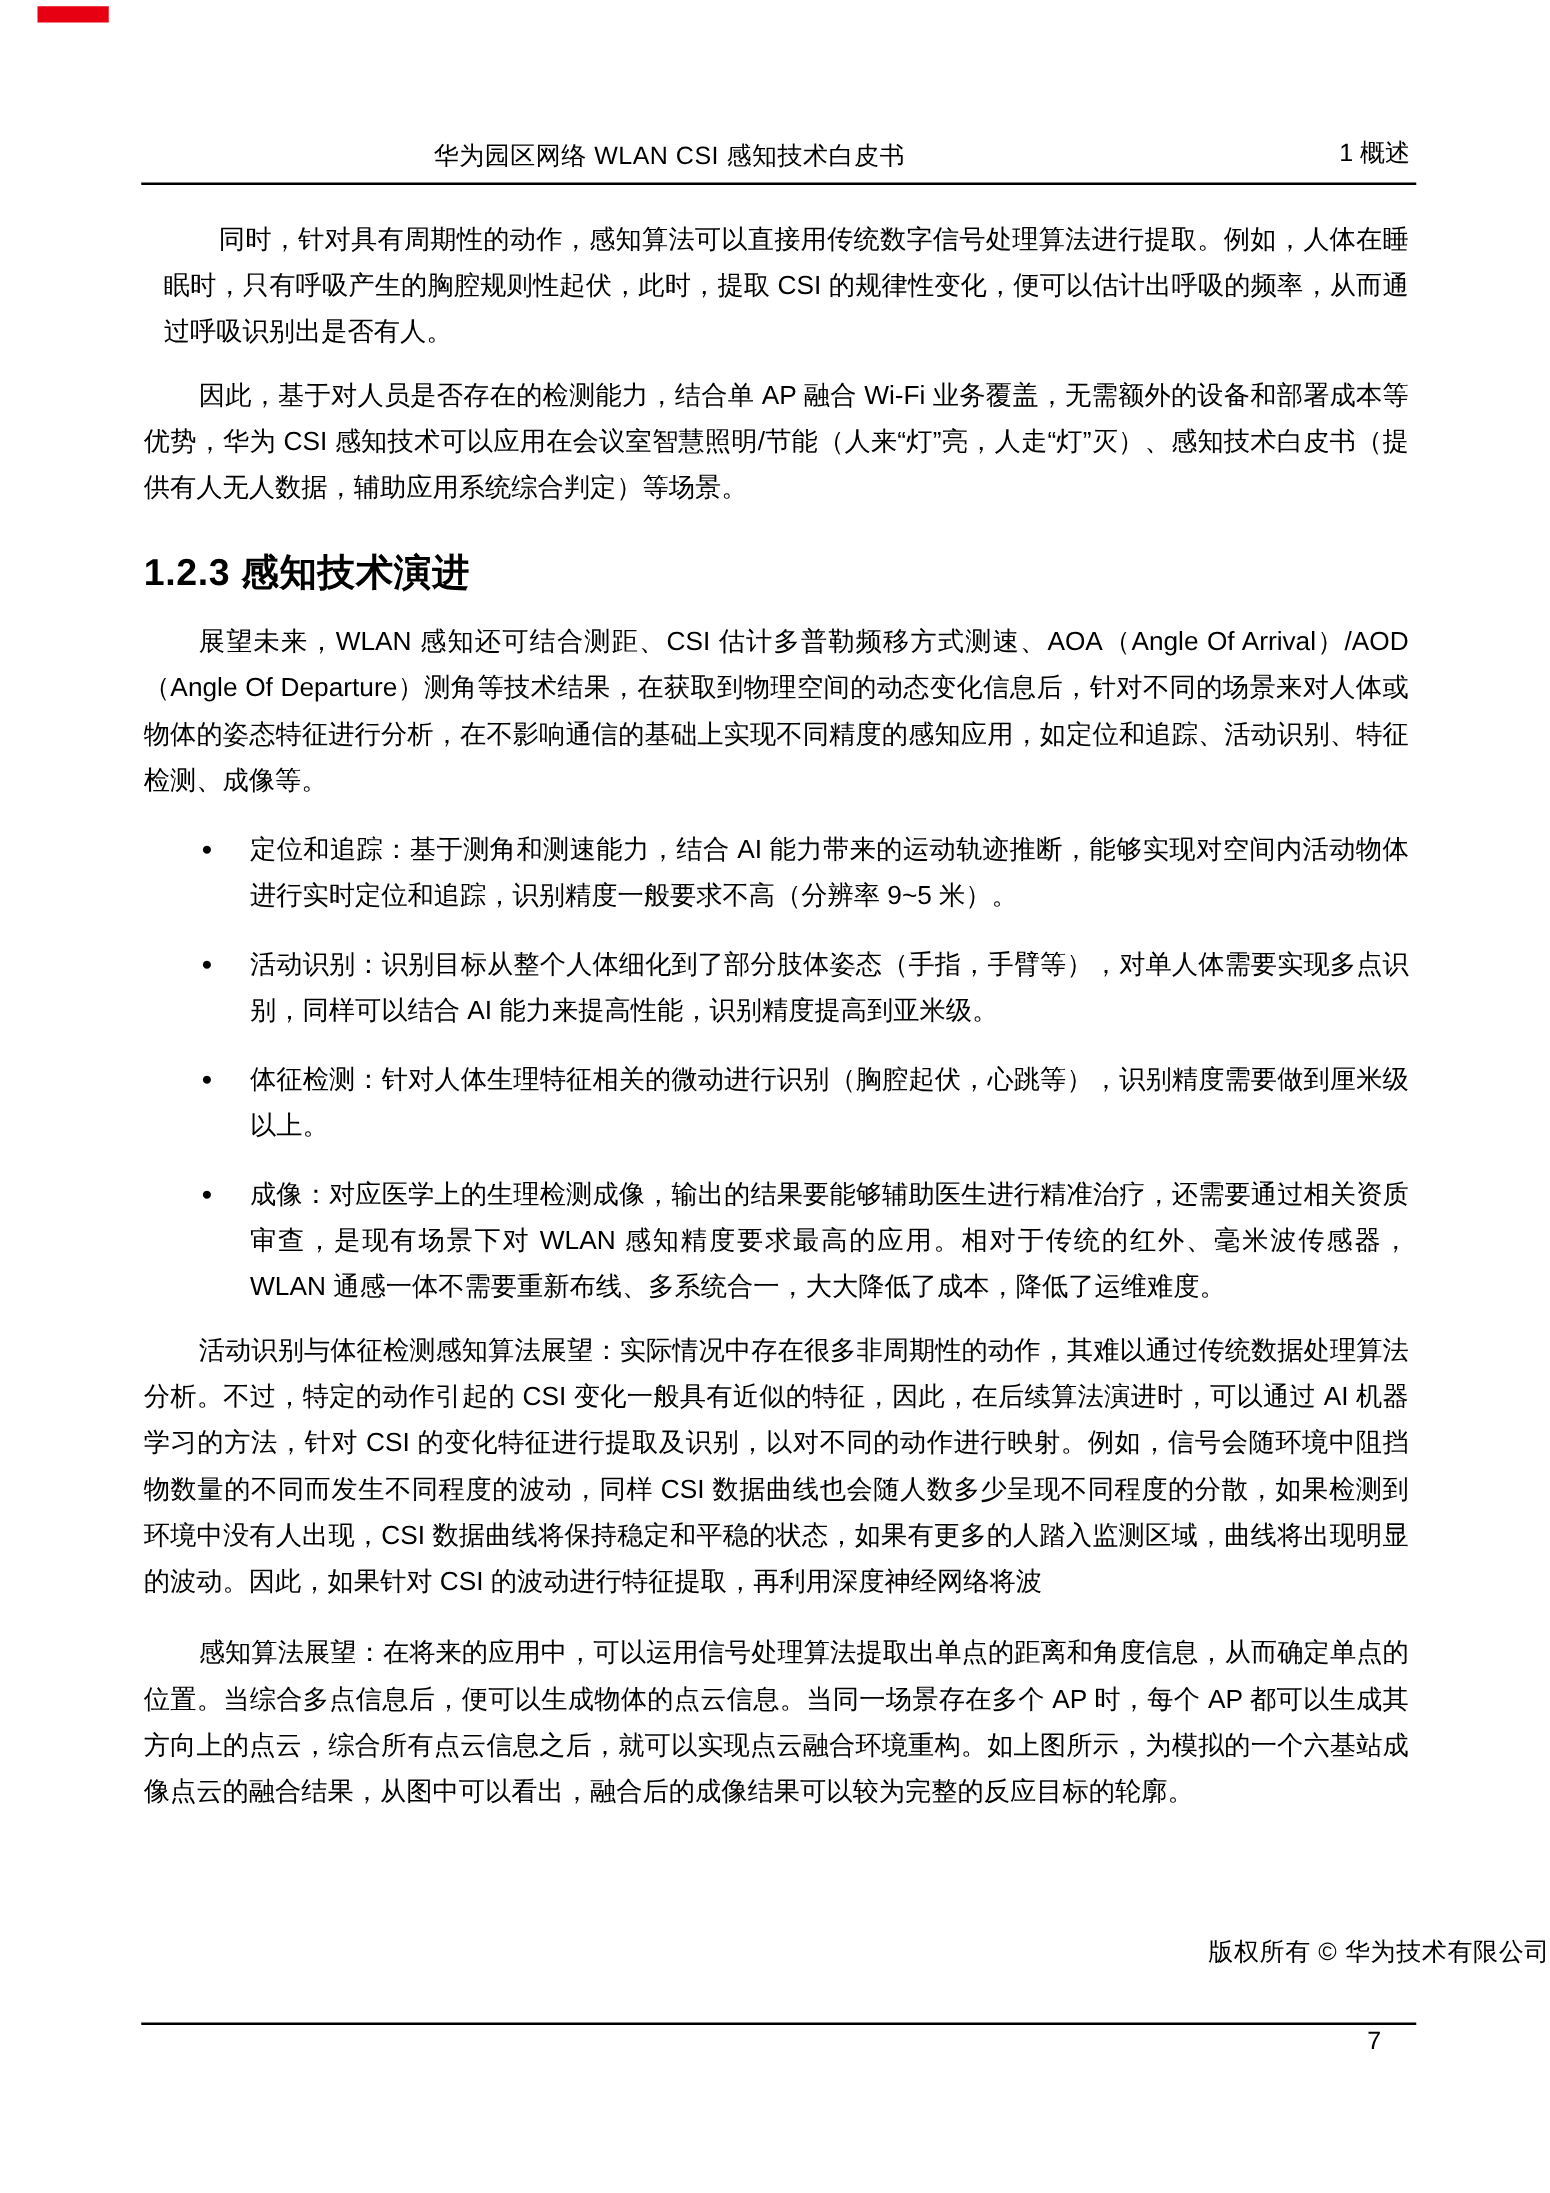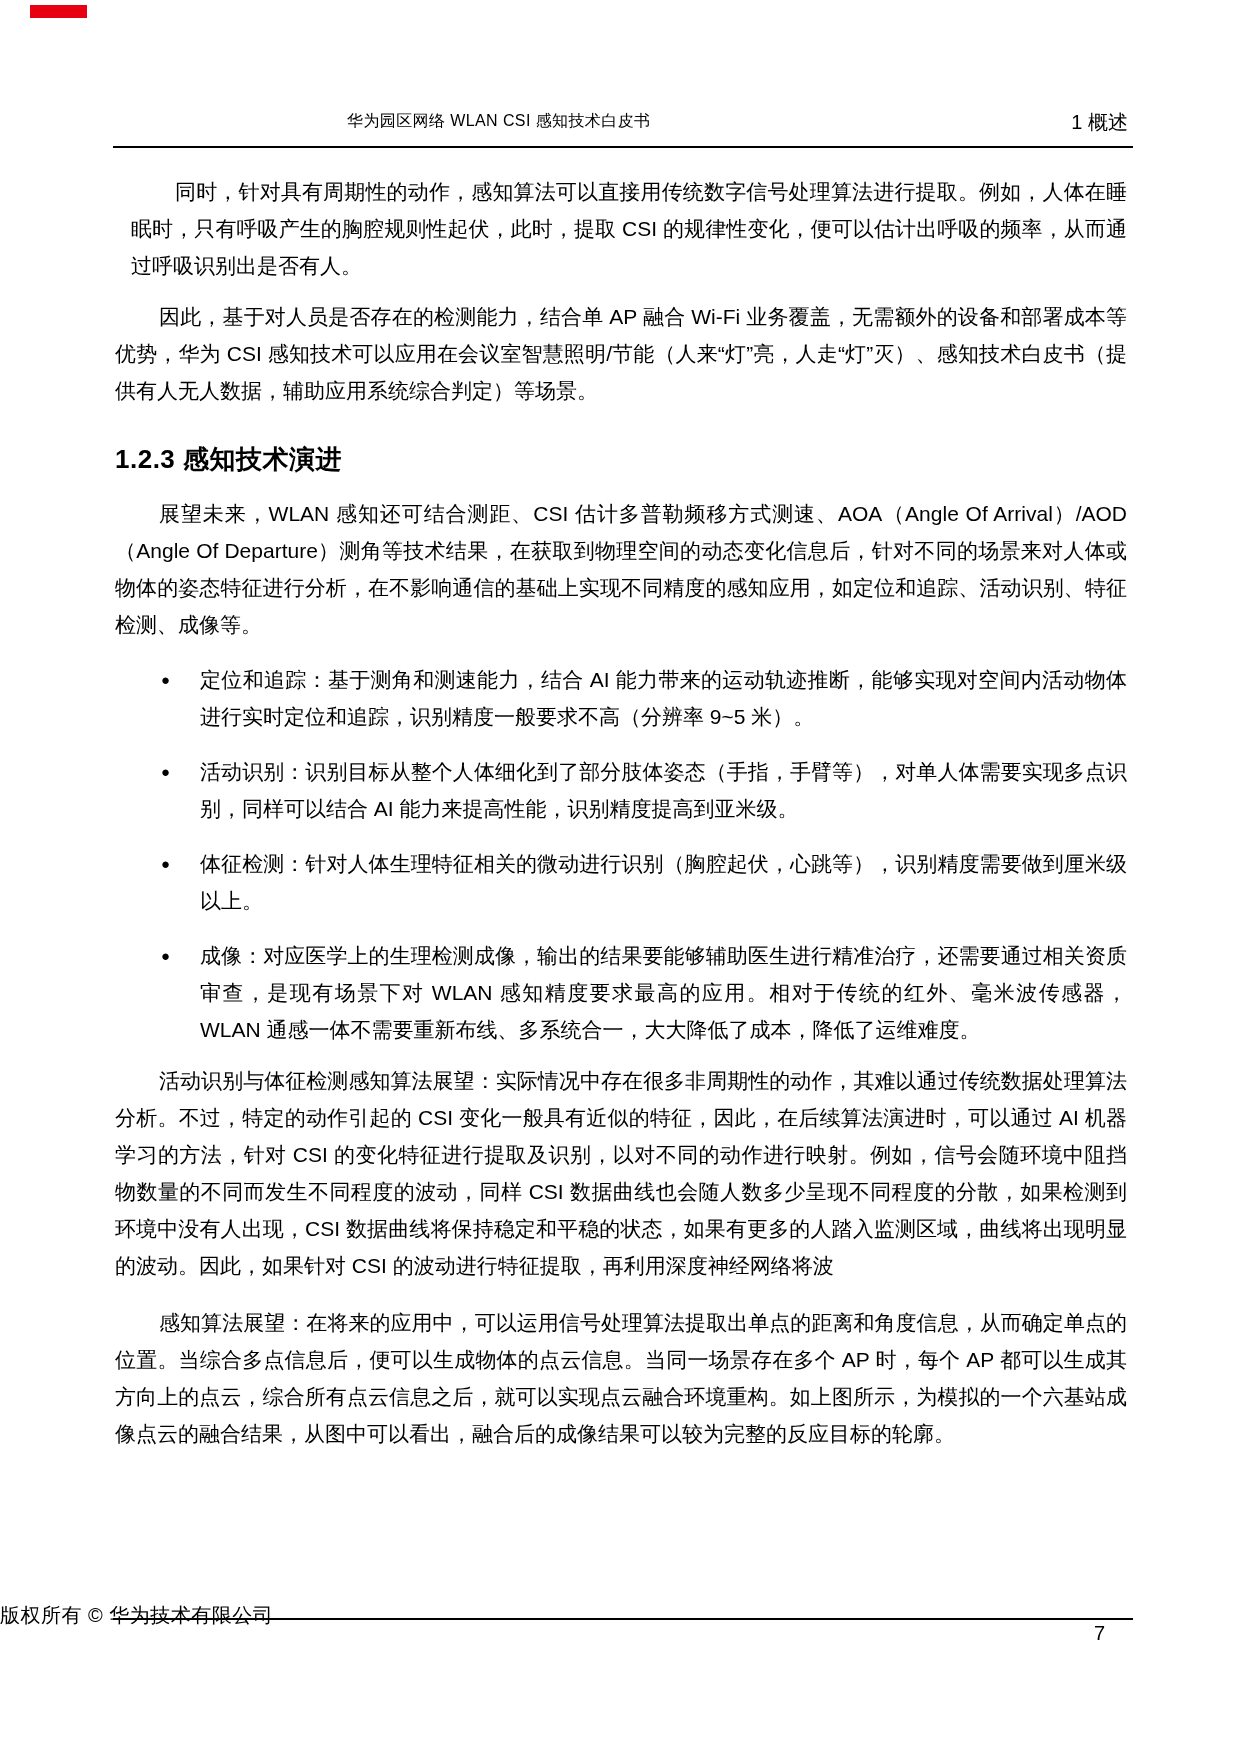--- a/index.html
+++ b/index.html
@@ -13,21 +13,21 @@
     overflow: hidden;
   }
   .red-mark {
     position: absolute;
     left: 30px; top: 5px;
     width: 57px; height: 13px;
   }
   .header-title {
     position: absolute;
     left: 347px; top: 111px;
-    font-size: 16px;
+    font-size: 20px;
     letter-spacing: 0.4px;
     white-space: nowrap;
   }
   .header-chapter {
     position: absolute;
     right: 112px; top: 109px;
     font-size: 20px;
     white-space: nowrap;
   }
   .rule {
@@ -46,21 +46,21 @@
     font-size: 21px;
     line-height: 37px;
     text-align: justify;
   }
   .para {
     margin: 14px 0 0 0;
     text-indent: 44px;
   }
   .para-first { margin-top: 25px; margin-left: 16px; }
   .section-heading {
-    font-size: 26px;
+    font-size: 30px;
     line-height: 36px;
     font-weight: 700;
     margin: 32px 0 0 0;
     text-align: left;
     letter-spacing: 0.5px;
   }
   .lead-para { margin-top: 18px; }
   .bullet-list {
     list-style: none;
     margin: 4px 0 0 0;
@@ -73,23 +73,23 @@
     text-indent: 0;
   }
   .bullet-marker {
     position: absolute;
     left: 46px; top: 0;
     font-size: 15px;
   }
   .after-list { margin-top: 20px; }
   .footer-copyright {
     position: absolute;
-    left: 0; top: 1602px;
+    left: 0; top: 1548px;
     width: 100%;
-    text-align: left;
+    text-align: right;
     font-size: 20px;
     letter-spacing: 0.5px;
   }
   .page-number {
     position: absolute;
     right: 135px; top: 1622px;
     font-size: 20px;
   }
 </style>
 </head>

